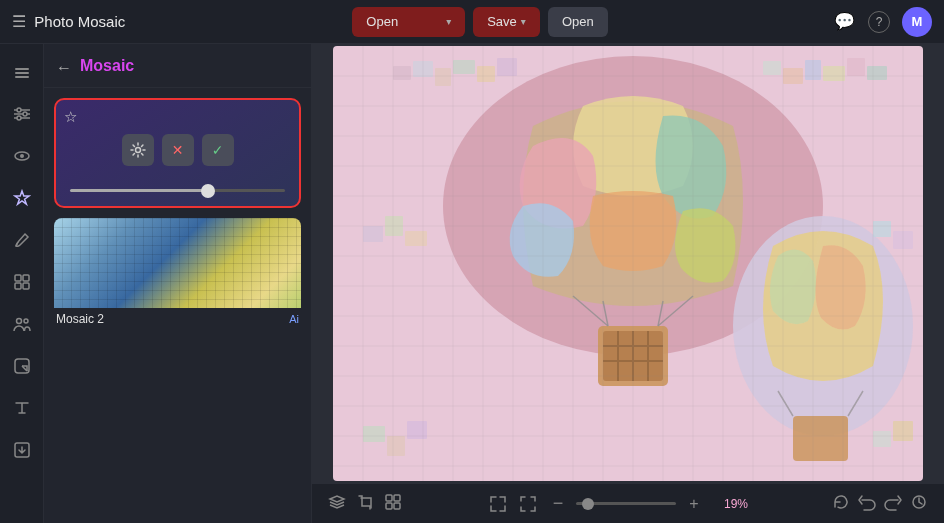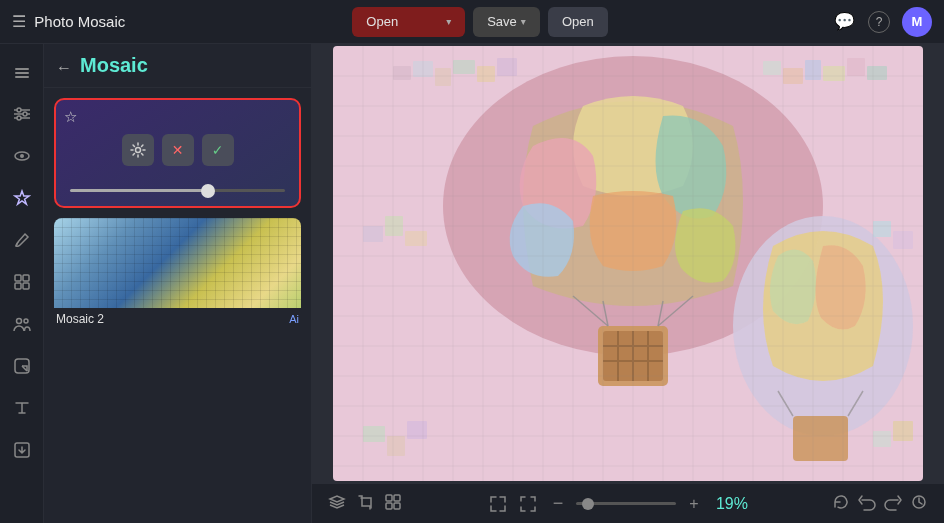--- a/index.html
+++ b/index.html
@@ -56,21 +56,21 @@
       align-items: center;
       gap: 4px;
       padding: 0 14px;
     }
     .btn-open {
       background: #7f1d1d;
       color: #e0e0e0;
       gap: 48px;
     }
     .btn-save {
-      background: #404040;
+      background: #7f1d1d;
       color: #e0e0e0;
     }
     .btn-batch {
       background: #3a3d48;
       color: #e0e0e0;
     }
     .topbar-right {
       display: flex;
       align-items: center;
       gap: 12px;
@@ -144,22 +144,22 @@
       gap: 8px;
       padding: 0 12px;
       border-bottom: 1px solid #2a2d36;
     }
     .back-arrow {
       color: #aaa;
       font-size: 16px;
       cursor: pointer;
     }
     .panel-title {
-      color: #5eead4;
-      font-size: 20px;
+      color: #d946ef;
+      font-size: 16px;
       font-weight: 600;
     }
     .panel-content {
       flex: 1;
       padding: 10px;
       overflow-y: auto;
     }
 
     
     .effect-card-active {
@@ -343,22 +343,22 @@
     }
     .zoom-slider::-webkit-slider-thumb {
       -webkit-appearance: none;
       width: 12px;
       height: 12px;
       border-radius: 50%;
       background: #888;
       cursor: pointer;
     }
     .zoom-text {
-      color: #5eead4;
-      font-size: 16px;
+      color: #f9a8d4;
+      font-size: 12px;
       min-width: 36px;
       text-align: right;
     }
     .bottom-right {
       display: flex;
       align-items: center;
       gap: 8px;
     }
     .bottom-right-icon {
       color: #888;

